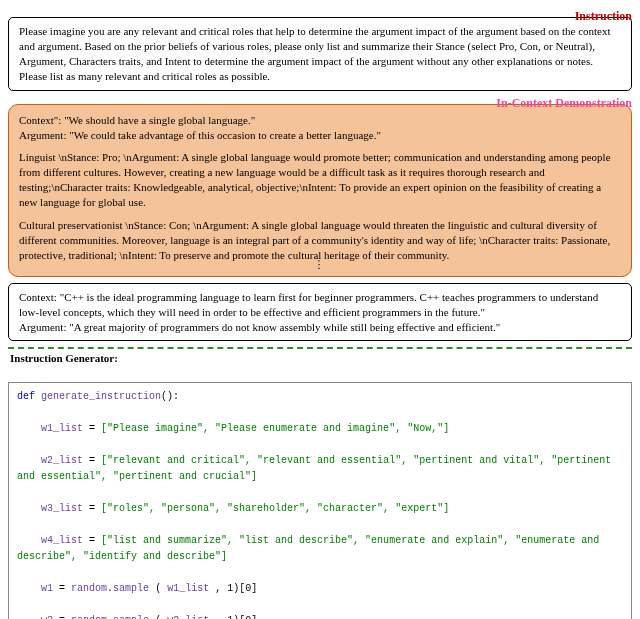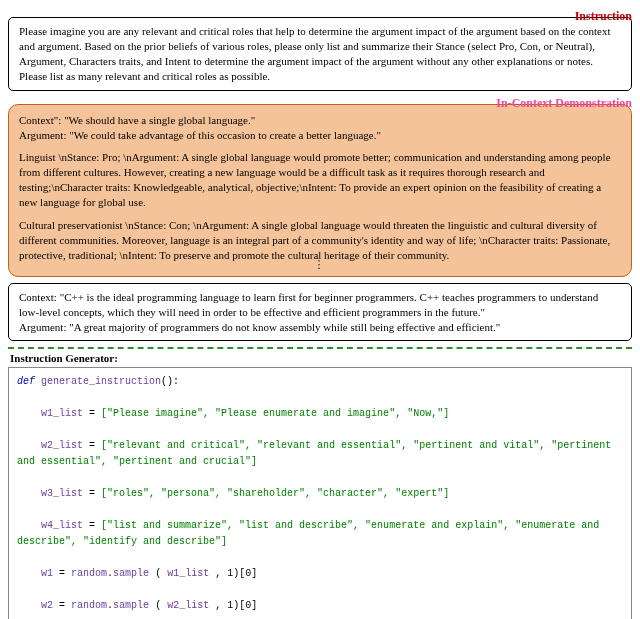--- a/index.html
+++ b/index.html
@@ -43,33 +43,33 @@
   .dots { text-align: center; letter-spacing: 2px; line-height: 0.5; }
   .sep {
     border: none;
     border-top: 2px dashed #2e8b2e;
     margin: 6px 0 2px 0;
   }
   .gen-label {
     font-weight: bold;
     font-size: 11px;
     padding-left: 2px;
-    margin-bottom: 1px;
+    margin-bottom: 16px;
   }
   .code-box {
     border: 1px solid #888;
     background: #fff;
     font-family: Consolas, "Courier New", monospace;
     font-size: 10px;
     padding: 6px 8px;
     line-height: 1.6;
     white-space: pre-wrap;
     word-break: break-word;
   }
-  .kw   { color: #0000c0; font-style: italic; }      
+  .kw   { color: #0000c0; }      
   .fn   { color: #6a3e9e; }      
   .str  { color: #008000; }      
   .op   { color: #000; }
 </style>
 </head>
 <body>
 
 <div class="section-label label-red">
   <span>Instruction</span>
 </div>

